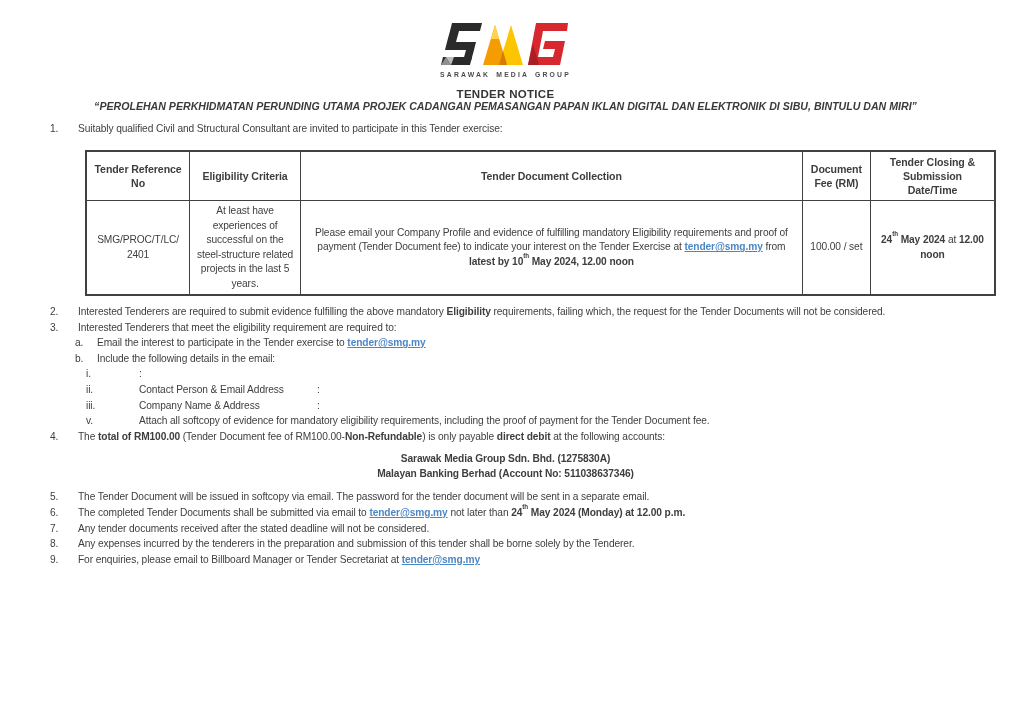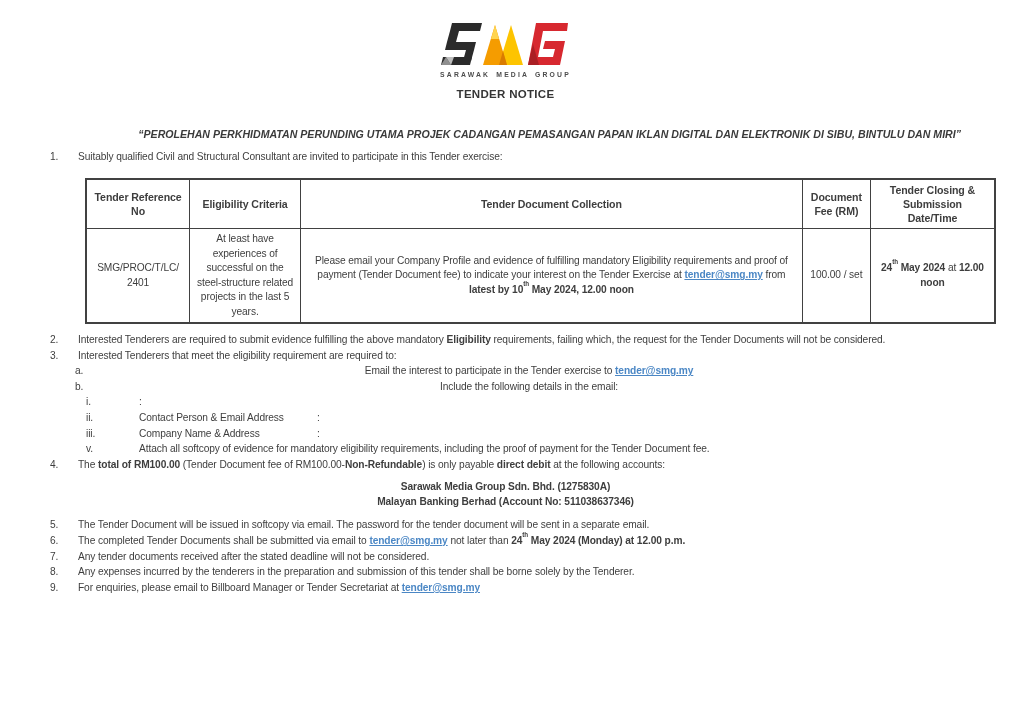--- a/index.html
+++ b/index.html
@@ -18,21 +18,21 @@
     font-size: 6.8px; font-weight: bold; color: #4c4c4c;
     letter-spacing: 2.2px; word-spacing: 2px; margin-top: 1px;
     white-space: nowrap;
   }
   .notice-title {
     font-size: 11.5px; font-weight: bold; color: #353535;
     letter-spacing: .3px; margin-top: 7px;
   }
   .subject {
     font-size: 10.6px; font-weight: bold; font-style: italic;
-    margin-top: 28px; white-space: nowrap; color: #3a3a3a; text-align: right;
+    margin-top: 0; white-space: nowrap; color: #3a3a3a;
   }
 
   
   table.tender {
     width: 100%; border-collapse: collapse; table-layout: fixed;
     margin-top: 13px; border: 2px solid #414141; margin-left: 35px;
   }
   table.tender th, table.tender td {
     border: 1.5px solid #414141; text-align: center; vertical-align: middle;
     padding: 3px 6px; font-size: 10.2px; line-height: 14.5px;
@@ -40,21 +40,21 @@
   table.tender th { font-weight: bold; font-size: 10.6px; height: 50px; line-height: 14px; }
   table.tender td { height: 90px; }
 
   
   .list { margin-top: 9px; font-size: 10.2px; line-height: 15.6px; letter-spacing: -0.1px; }
   .li { display: flex; }
   .li > .num { width: 28px; flex: none; }
   .li > .body { flex: 1; }
   .sub { display: flex; margin-left: 25px; }
   .sub > .marker { width: 22px; flex: none; }
-  .sub > .body { flex: 1; text-align: center; }
+  .sub > .body { flex: 1; }
   .roman { display: flex; margin-left: 36px; }
   .roman > .rmarker { width: 53px; flex: none; }
   .roman > .rlabel  { width: 178px; flex: none; }
   .roman > .rcolon  { width: 10px; flex: none; }
   .roman > .rvalue  { flex: 1; padding-right: 42px; }
   .roman > .rtext   { flex: 1; }
 
   .b { font-weight: bold; }
   .lnk { color: #4b87c5; text-decoration: underline; cursor: pointer; font-weight: bold; }
   sup.ord { font-size: 0.62em; line-height: 0; position: relative; top: -0.45em; }

